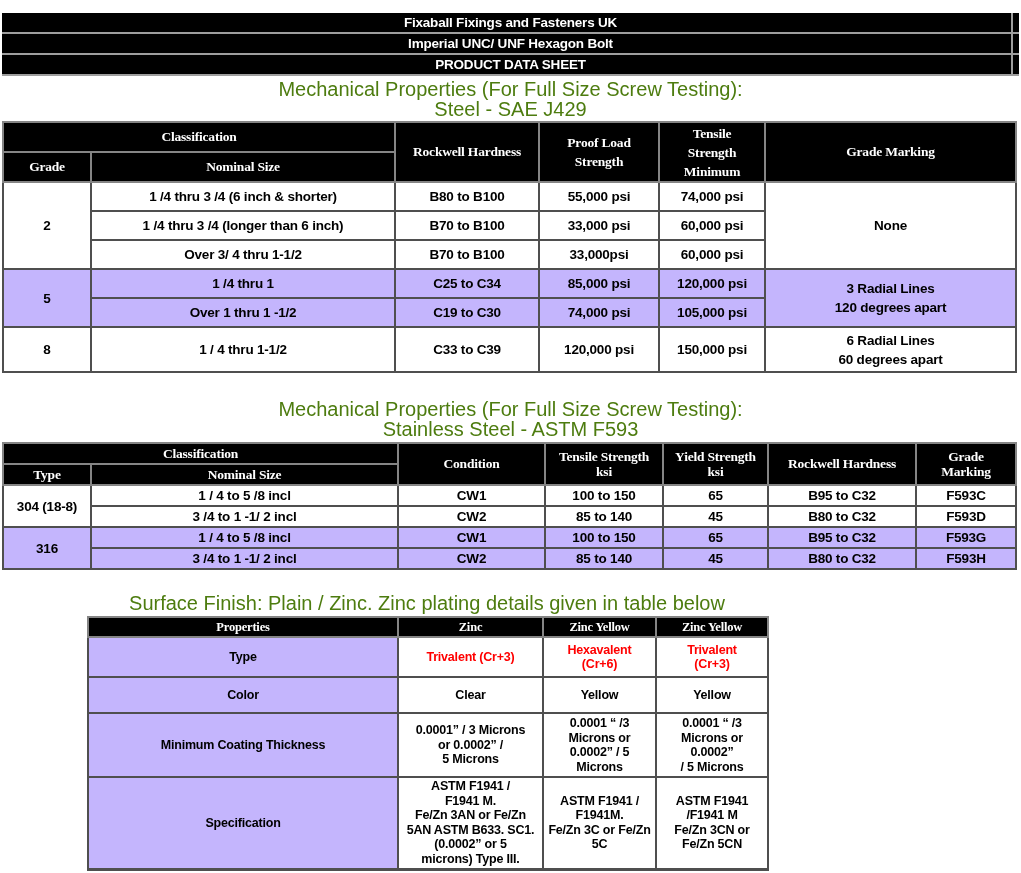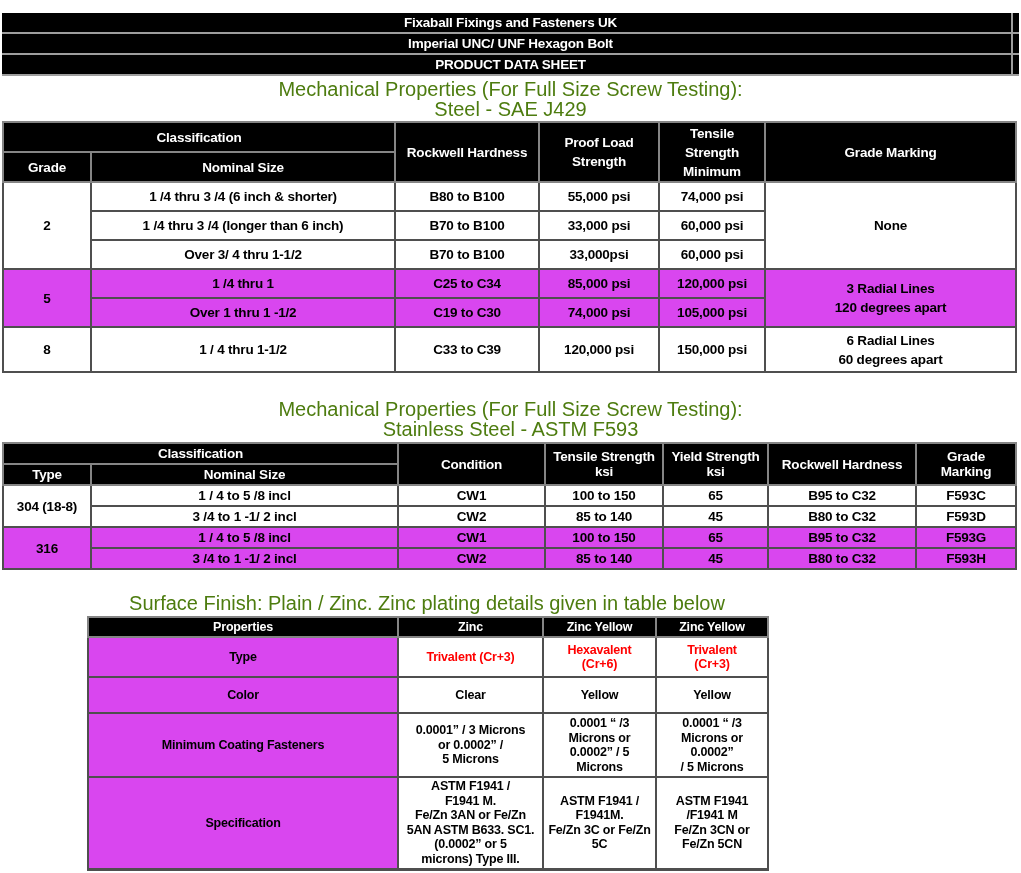--- a/index.html
+++ b/index.html
@@ -14,22 +14,22 @@
   
   .title{font-family:Liberation Sans, sans-serif;font-size:20px;line-height:20px;text-align:center;color:#4d7c0f;}
   .title div{white-space:nowrap;}
   .title-steel{margin-top:3px;margin-bottom:2px;}
   .title-ss{margin-top:26px;margin-bottom:3px;}
   .title-zinc{margin-top:23px;margin-bottom:3px;width:680px;margin-left:85px;}
 
   table{border-collapse:collapse;table-layout:fixed;font-weight:bold;text-align:center;
         letter-spacing:-0.2px;color:#000;}
   td,th{border:2px solid #4f4f4f;vertical-align:middle;padding:0 2px;overflow:hidden;}
-  th{background:#000;color:#fff;border-color:#858585;font-weight:bold;}
-  .gray{background:#d946ef;}
+  th{background:#000;color:#fff;border-color:#858585;font-weight:bold;font-family:Liberation Serif, serif;}
+  .gray{background:#c4b5fd;}
   .red{color:#ff0000;}
   .pre{white-space:pre-line;}
 
   .t1,.t2{width:1013px;font-size:13.5px;}
   .t1 tr.h{height:30px;}
   .t1 tr.r{height:29px;}
   .t1 tr.rl{height:45px;}
   .t1 .pre{line-height:19px;}
 
   .t2 tr{height:21px;}
@@ -231,21 +231,21 @@
       <td class="red pre">Trivalent
 (Cr+3)</td>
     </tr>
     <tr class="r-color">
       <td class="gray">Color</td>
       <td>Clear</td>
       <td>Yellow</td>
       <td>Yellow</td>
     </tr>
     <tr class="r-thick">
-      <td class="gray">Minimum Coating Fasteners</td>
+      <td class="gray">Minimum Coating Thickness</td>
       <td class="pre">0.0001” / 3 Microns
 or 0.0002” /
 5 Microns</td>
       <td class="pre">0.0001 “ /3
 Microns or
 0.0002” / 5
 Microns</td>
       <td class="pre">0.0001 “ /3
 Microns or
 0.0002”

